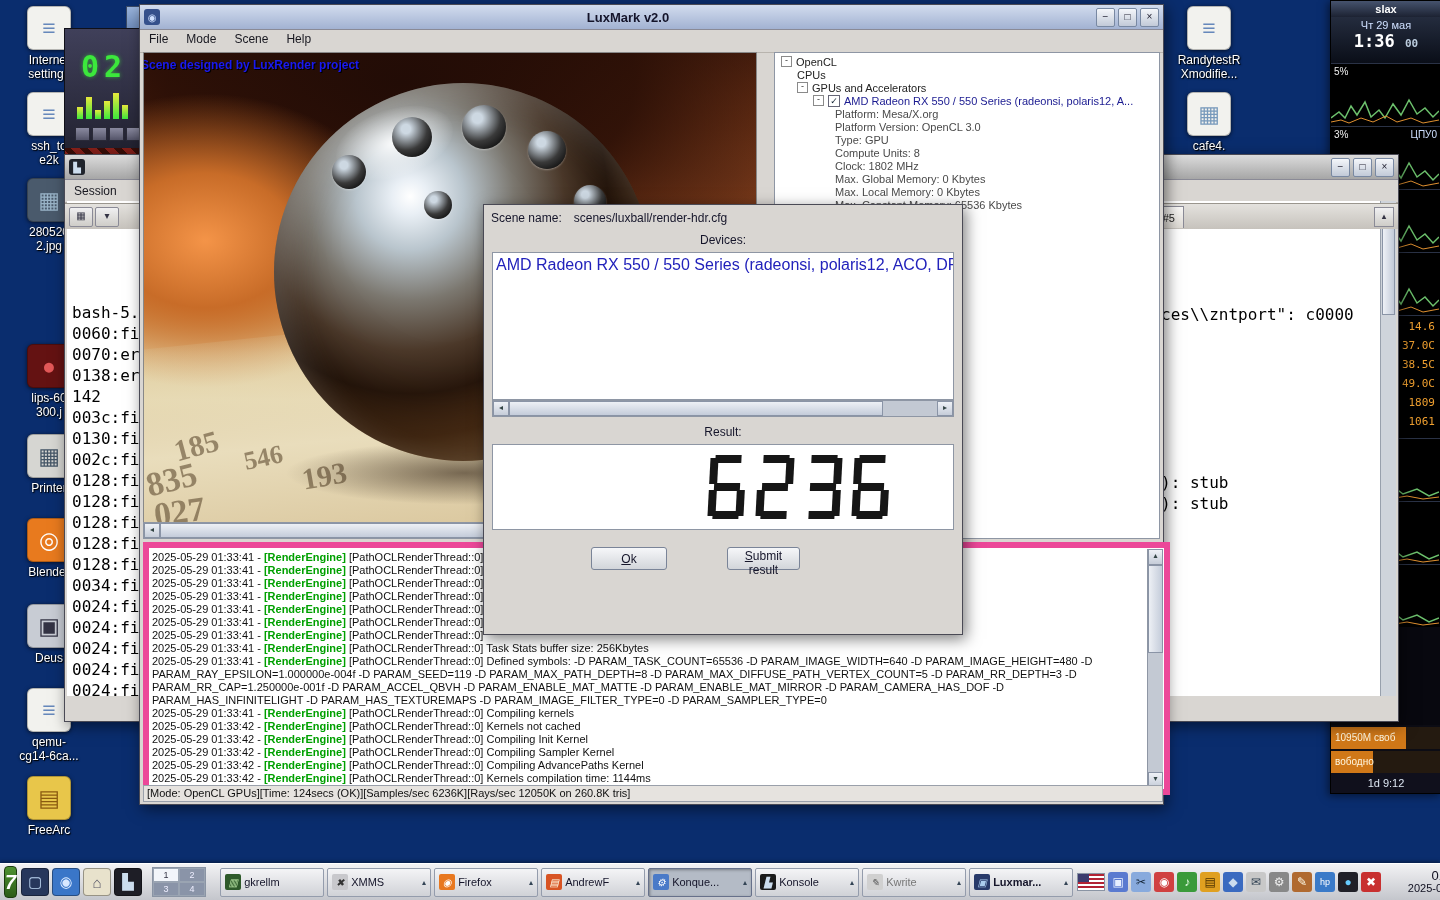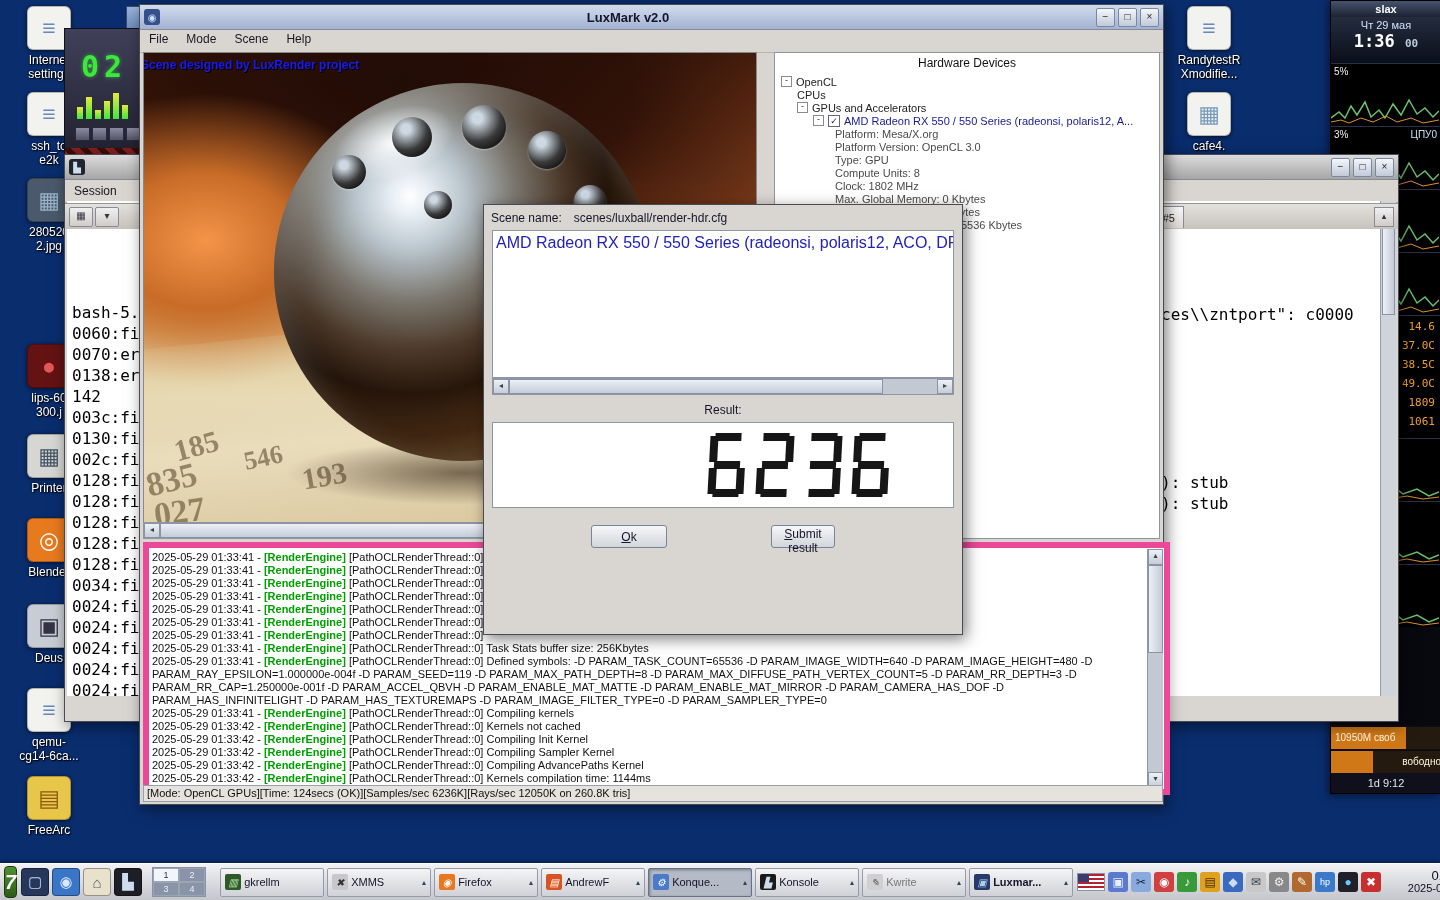--- a/index.html
+++ b/index.html
@@ -62,21 +62,21 @@
   .gk-graph{position:relative;height:62px;background:#000;border-top:1px solid #2a3246;flex:none;}
   .gk-wave{position:absolute;left:0;bottom:0;width:108px;height:44px;}
   .gk-pct{position:absolute;left:3px;top:2px;color:#f0f0f0;font-size:10px;}
   .gk-lbl{position:absolute;right:4px;top:2px;color:#cfe0ff;font-size:10px;}
   .gk-sensors{background:#000;padding:4px 0;border-top:1px solid #2a3246;}
   .gk-sensor{height:19px;line-height:19px;text-align:right;padding-right:6px;color:#f0a030;
              font:11px "DejaVu Sans Mono",monospace;}
   .gk-spacer{flex:1;background:#08080f;}
   .gk-meter{height:22px;margin-top:2px;background:linear-gradient(90deg,#d07818 0 68%,#241a10 68%);
             color:#fff7e0;font-size:10px;line-height:22px;padding-left:4px;white-space:nowrap;overflow:hidden;}
-  .gk-meter2{background:linear-gradient(90deg,#d07818 0 38%,#241a10 38%);text-align:right;}
+  .gk-meter2{background:linear-gradient(90deg,#d07818 0 38%,#241a10 38%);}
   .gk-uptime{height:20px;line-height:20px;text-align:center;color:#dde6f2;font-size:11px;background:#10101c;}
 
   
   #xmms{position:absolute;left:64px;top:28px;width:256px;height:130px;z-index:3;
         background:linear-gradient(#40405a,#20202e);border:1px solid #101018;}
   .x-time{position:absolute;left:16px;top:20px;font:bold 30px "DejaVu Sans Mono",monospace;
           color:#3ce83c;letter-spacing:5px;text-shadow:0 0 4px rgba(60,232,60,.6);}
   .x-spec{position:absolute;left:12px;top:62px;height:28px;display:flex;align-items:flex-end;gap:3px;}
   .x-spec i{display:block;width:6px;background:linear-gradient(#e8e83c,#3ce83c);}
   .x-spec i:nth-child(1){height:12px}.x-spec i:nth-child(2){height:22px}.x-spec i:nth-child(3){height:9px}
@@ -194,21 +194,21 @@
   .sg-g{left:5px;top:28px;width:26px;height:8px}
   .sg-f{left:0;top:3px;width:8px;height:26px}
   .sg-b{right:0;top:3px;width:8px;height:26px}
   .sg-e{left:0;bottom:3px;width:8px;height:26px}
   .sg-c{right:0;bottom:3px;width:8px;height:26px}
   .dbtns{display:flex;margin-top:17px;}
   .kbtn{display:inline-block;height:23px;font-size:12px;color:#15152a;border:1px solid #7a8498;border-radius:3px;
         background:linear-gradient(#f6f7f9,#d2d5da);font-family:"Liberation Sans",sans-serif;}
   .kbtn::first-letter{text-decoration:underline;}
   .btn-ok{margin-left:107px;width:76px;}
-  .btn-submit{margin-left:104px;width:64px;}
+  .btn-submit{margin-left:60px;width:73px;}
 
   
   #taskbar{position:absolute;left:0;right:0;bottom:0;height:36px;z-index:7;display:flex;align-items:center;
            gap:4px;padding:0 4px;background:linear-gradient(#f2f2f4,#c4c6cc);border-top:1px solid #fff;
            box-shadow:0 -1px 4px rgba(0,0,0,.45);}
   .kmenu{width:30px;height:30px;border-radius:4px;background:linear-gradient(#4f9232,#2c5c18);
          border:1px solid #1c3c10;display:flex;align-items:center;justify-content:center;}
   .slax-logo{color:#fff;font:bold italic 20px "Liberation Sans",sans-serif;}
   .slax-logo::before{content:"7";}
   .quick{display:flex;gap:3px;}
@@ -498,21 +498,20 @@
       <div class="credit">Scene designed by LuxRender project</div>
     </div>
     <div class="hsb scene-sb">
       <span class="sb-btn sb-l"></span>
       <span class="sb-thumb"></span>
       <span class="sb-fill"></span>
       <span class="sb-btn sb-r"></span>
     </div>
 
     <div class="hwpanel">
-      <div class="hwtitle">Hardware Devices</div>
       <div class="hwtree">
 
           <div class="hwrow" data-lvl="0">
             <span class="exp">-</span>
 
             <span class="hwtext">OpenCL</span>
           </div>
 
           <div class="hwrow" data-lvl="1">
 
@@ -616,20 +615,21 @@
 
     <div class="statusbar">[Mode: OpenCL GPUs][Time: 124secs (OK)][Samples/sec  6236K][Rays/sec  12050K on 260.8K tris]</div>
   </div>
 
   <div id="dlg" class="win">
     <div class="dbody">
       <div class="drow dscene">
         <span class="dlbl">Scene name:</span>
         <span class="dval">scenes/luxball/render-hdr.cfg</span>
       </div>
+      <div class="dcenter">Devices:</div>
       <div class="dlist">
         <div class="ditem">AMD Radeon RX 550 / 550 Series (radeonsi, polaris12, ACO, DRM 3.61, 6.12.26-x64) [GPU,</div>
       </div>
       <div class="hsb dlg-sb">
         <span class="sb-btn sb-l"></span>
         <span class="sb-thumb"></span>
         <span class="sb-fill"></span>
         <span class="sb-btn sb-r"></span>
       </div>
       <div class="dcenter">Result:</div>

